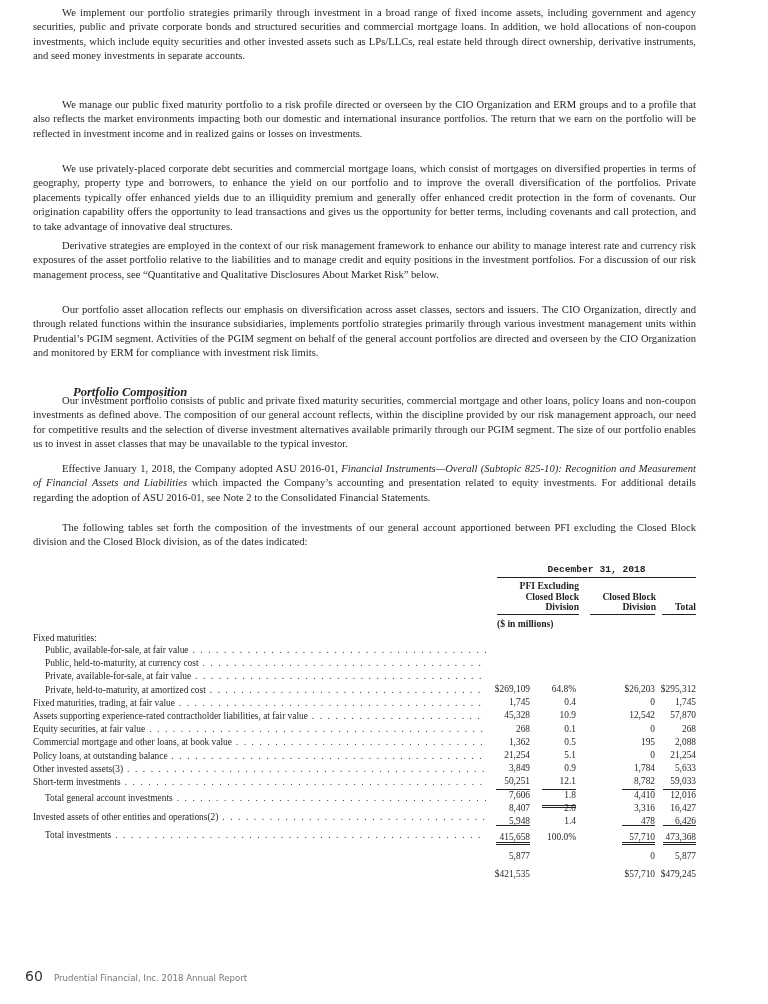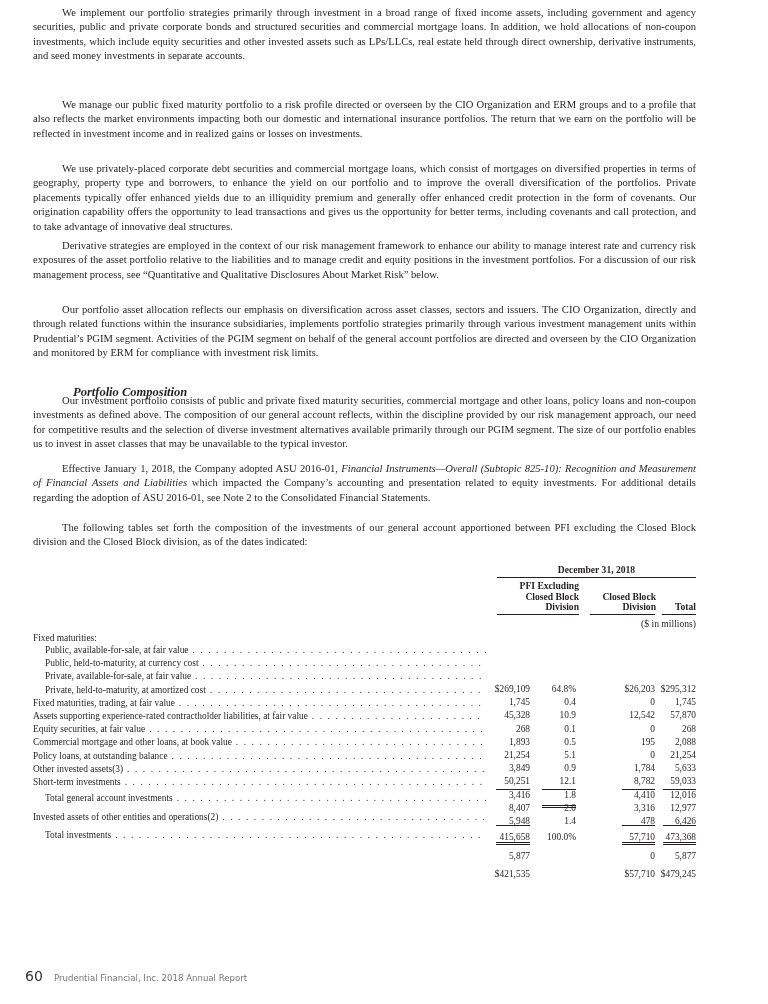--- a/index.html
+++ b/index.html
@@ -15,29 +15,29 @@
   .section-heading {
     position: absolute; left: 28px; top: 373px; margin: 12px;
     font-size: 12.5px; font-weight: bold; font-style: italic;
   }
   i { font-style: italic; }
 
   
   .tbl { position: absolute; left: 0; top: 561px; width: 663px; font-size: 9.4px; }
   .hdr-date {
     position: absolute; left: 464px; width: 199px; top: 3px; text-align: center;
-    font-weight: bold; font-size: 9.6px;
+    font-weight: bold; font-size: 9.6px; font-family: Liberation Mono, monospace;
   }
   .hdr-date-rule { position: absolute; left: 464px; width: 199px; top: 16px; border-top: 1.2px solid #231f20; }
   .hdr-col { position: absolute; text-align: right; font-weight: bold; font-size: 9.6px; line-height: 10.5px; }
   .hdr-pfi { left: 464px; width: 82px; top: 20px; }
   .hdr-cb  { left: 557px; width: 66px; top: 30.5px; }
   .hdr-tot { left: 629px; width: 34px; top: 41px; }
   .rule { position: absolute; border-top: 1.2px solid #231f20; }
-  .units { position: absolute; left: 464px; width: 199px; top: 57px; text-align: right; font-weight: normal; font-size: 9.6px; }
+  .units { position: absolute; left: 464px; width: 199px; top: 57px; text-align: left; font-weight: bold; font-size: 9.6px; }
 
   .row { position: absolute; left: 0; width: 663px; height: 12px; line-height: 12px; }
   .row .label { position: absolute; left: 0; white-space: nowrap; overflow: hidden; width: 453px; }
   .row .label.ind1 { left: 12px; width: 441px; }
   .row .label .dots { letter-spacing: 1.6px; }
   .row .num { position: absolute; text-align: right; margin-top: 39px; }
   .c1 { left: 455px; width: 42px; }
   .c2 { left: 500px; width: 43px; }
   .c3 { left: 557px; width: 65px; }
   .c4 { left: 625px; width: 38px; }
@@ -111,21 +111,21 @@
         </div>
         <div class="row" style="top: 122.6px;">
           <span class="label ind1"><span>Private, held-to-maturity, at amortized cost</span><span class="dots"> . . . . . . . . . . . . . . . . . . . . . . . . . . . . . . . . . . . . . . . . . . . . . . . . . . . . . . . . . . . . . . . . . . . . . . . . . . . . . . . .</span></span>
           <span class="num c1">268</span>
           <span class="num c2">0.1</span>
           <span class="num c3">0</span>
           <span class="num c4">268</span>
         </div>
         <div class="row" style="top: 135.8px;">
           <span class="label"><span>Fixed maturities, trading, at fair value</span><span class="dots"> . . . . . . . . . . . . . . . . . . . . . . . . . . . . . . . . . . . . . . . . . . . . . . . . . . . . . . . . . . . . . . . . . . . . . . . . . . . . . . . .</span></span>
-          <span class="num c1">1,893</span>
+          <span class="num c1">1,362</span>
           <span class="num c2">0.5</span>
           <span class="num c3">195</span>
           <span class="num c4">2,088</span>
         </div>
         <div class="row" style="top: 149px;">
           <span class="label"><span>Assets supporting experience-rated contractholder liabilities, at fair value</span><span class="dots"> . . . . . . . . . . . . . . . . . . . . . . . . . . . . . . . . . . . . . . . . . . . . . . . . . . . . . . . . . . . . . . . . . . . . . . . . . . . . . . . .</span></span>
           <span class="num c1">21,254</span>
           <span class="num c2">5.1</span>
           <span class="num c3">0</span>
           <span class="num c4">21,254</span>
@@ -139,31 +139,31 @@
         </div>
         <div class="row" style="top: 175.4px;">
           <span class="label"><span>Commercial mortgage and other loans, at book value</span><span class="dots"> . . . . . . . . . . . . . . . . . . . . . . . . . . . . . . . . . . . . . . . . . . . . . . . . . . . . . . . . . . . . . . . . . . . . . . . . . . . . . . . .</span></span>
           <span class="num c1">50,251</span>
           <span class="num c2">12.1</span>
           <span class="num c3">8,782</span>
           <span class="num c4">59,033</span>
         </div>
         <div class="row" style="top: 188.6px;">
           <span class="label"><span>Policy loans, at outstanding balance</span><span class="dots"> . . . . . . . . . . . . . . . . . . . . . . . . . . . . . . . . . . . . . . . . . . . . . . . . . . . . . . . . . . . . . . . . . . . . . . . . . . . . . . . .</span></span>
-          <span class="num c1">3,416</span>
+          <span class="num c1">7,606</span>
           <span class="num c2">1.8</span>
           <span class="num c3">4,410</span>
           <span class="num c4">12,016</span>
         </div>
         <div class="row" style="top: 201.8px;">
           <span class="label"><span>Other invested assets(3)</span><span class="dots"> . . . . . . . . . . . . . . . . . . . . . . . . . . . . . . . . . . . . . . . . . . . . . . . . . . . . . . . . . . . . . . . . . . . . . . . . . . . . . . . .</span></span>
           <span class="num c1">8,407</span>
           <span class="num c2">2.0</span>
           <span class="num c3">3,316</span>
-          <span class="num c4">12,977</span>
+          <span class="num c4">16,427</span>
         </div>
         <div class="row" style="top: 215px;">
           <span class="label"><span>Short-term investments</span><span class="dots"> . . . . . . . . . . . . . . . . . . . . . . . . . . . . . . . . . . . . . . . . . . . . . . . . . . . . . . . . . . . . . . . . . . . . . . . . . . . . . . . .</span></span>
           <span class="num c1">5,948</span>
           <span class="num c2">1.4</span>
           <span class="num c3">478</span>
           <span class="num c4">6,426</span>
         </div>
       </div>
 

